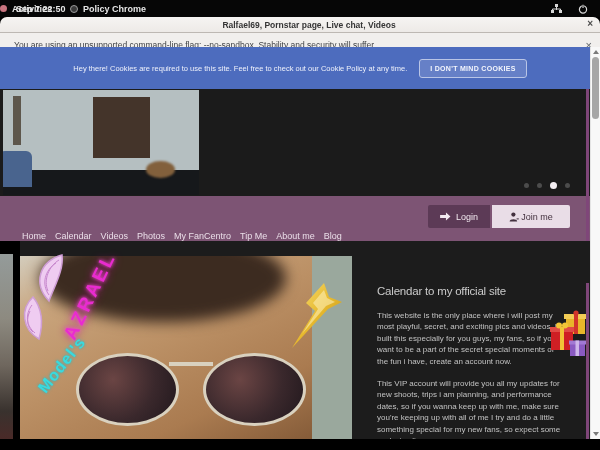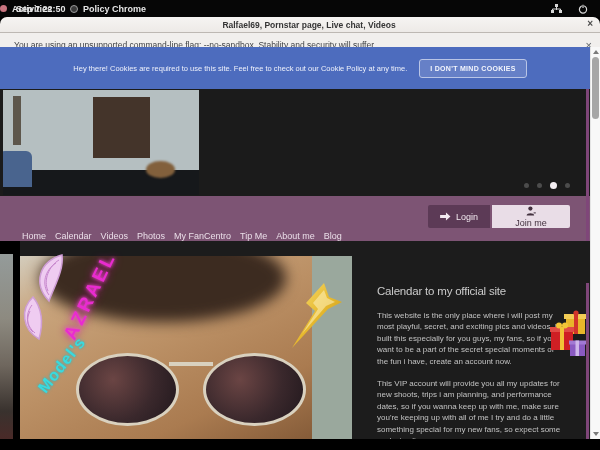--- a/index.html
+++ b/index.html
@@ -60,21 +60,21 @@
   
   .navbar { position:absolute; left:0; top:149px; width:600px; height:45px; background:#7d5474; }
   .nav-links { position:absolute; left:22px; top:0; height:45px; display:flex; align-items:flex-end; }
   .nav-link { color:#eadeе8; color:#eadee8; font-size:9px; margin-right:9px; cursor:pointer; }
   .nav-btns { position:absolute; right:30px; top:9px; display:flex; gap:2px;justify-content:center; }
   .login-btn { width:62px; height:23px; background:#5c3a56; border:none; border-radius:2px 0 0 2px;
                color:#f2e9f0; font-family:"Liberation Sans",sans-serif; font-size:9px;
                display:flex; align-items:center; justify-content:center; gap:5px; cursor:pointer; }
   .join-btn { width:78px; height:23px; background:#e9dde7; border:none; border-radius:0 2px 2px 0;
               color:#43313f; font-family:"Liberation Sans",sans-serif; font-size:9px;
-              display:flex; align-items:center; justify-content:center; gap:2px; cursor:pointer;flex-direction:column; }
+              display:flex; align-items:center; justify-content:center; gap:2px; cursor:pointer; }
 
   
   .content { position:absolute; left:0; top:194px; width:600px; height:198px; background:#1c1c1c;
              overflow:hidden; }
   .black-strip { position:absolute; left:0; top:0; width:20px; height:100%; background:#000; }
   .edge-sliver { position:absolute; left:0; top:13px; width:13px; height:185px;
                  background:linear-gradient(#949b9a 0%, #8d8a80 35%, #6f675e 60%, #39322e 85%, #4a2a28 100%); }
   .portrait { position:absolute; left:20px; top:15px; width:332px; height:183px; overflow:hidden;
               background:linear-gradient(155deg,#d3ccbc 0%, #c8a37b 20%, #bb9065 45%, #aa7b50 72%, #7c5433 100%); }
   .pt-hair { position:absolute; left:6%; top:-12%; width:74%; height:48%; background:#3c2b20;

